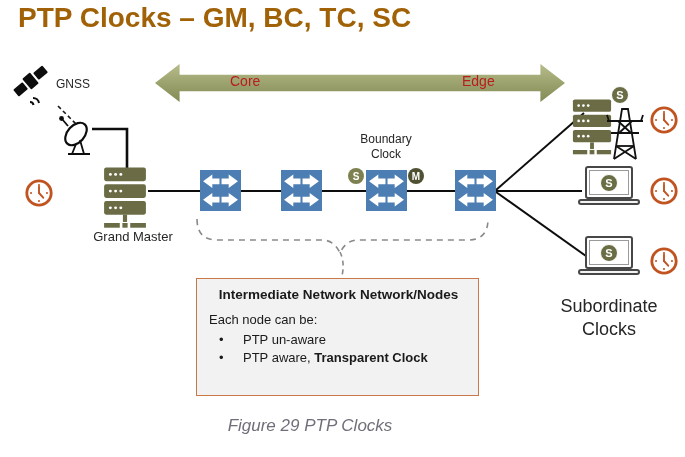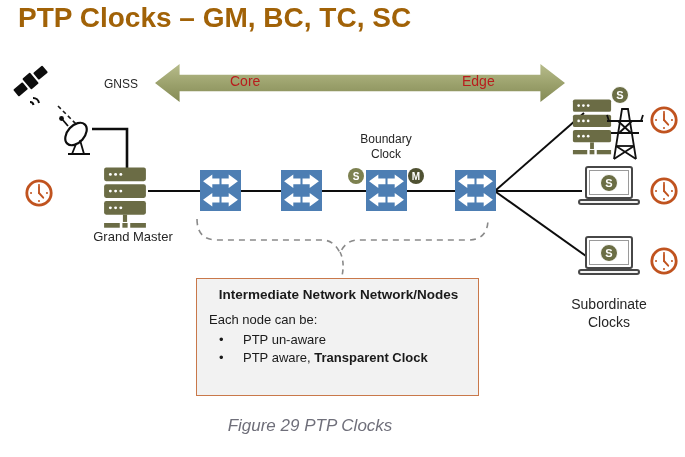--- a/index.html
+++ b/index.html
@@ -6,21 +6,21 @@
   body { font-family:"Liberation Sans", sans-serif; background:#fff; }
   .slide { position:relative; width:685px; height:457px; background:#fff; overflow:hidden; }
 
   .page-title {
     position:absolute; left:18px; top:2px;
     font-size:28px; font-weight:700; color:#a16207; letter-spacing:0;
   }
 
   
   .gnss-icon { position:absolute; left:6px; top:58px; width:50px; height:52px; }
-  .gnss-label { position:absolute; left:56px; top:77px; font-size:12px; color:#262626;margin-left:48px; }
+  .gnss-label { position:absolute; left:56px; top:77px; font-size:12px; color:#262626; }
 
   
   .core-edge-arrow {
     position:absolute; left:155px; top:64px; width:410px; height:38px;
     background:linear-gradient(180deg,#b7bc8b 0%, #9aa06b 55%, #848a55 100%);
     clip-path:polygon(0 50%, 6% 0, 6% 28%, 94% 28%, 94% 0, 100% 50%, 94% 100%, 94% 72%, 6% 72%, 6% 100%);
   }
   .arrow-label { position:absolute; top:73px; font-size:14px; color:#b91c1c; }
   .arrow-label.core { left:230px; }
   .arrow-label.edge { left:462px; }
@@ -70,21 +70,21 @@
     display:flex; align-items:center; justify-content:center;
   }
   .laptop .screen-inner { width:40px; height:25px; border:1px solid #9a9a9a; display:flex; align-items:center; justify-content:center; }
   .laptop .base { position:absolute; left:0; top:33px; width:62px; height:6px; border:2px solid #474747; border-radius:3px; background:#f3f3f3; }
   .laptop .badge { position:static; }
 
   .clock-r1 { left:649px; top:105px; }
   .clock-r2 { left:649px; top:176px; }
   .clock-r3 { left:649px; top:246px; }
 
-  .sub-label { position:absolute; left:553px; top:295px; width:112px; text-align:center; font-size:14px; color:#262626; line-height:1.3; }
+  .sub-label { position:absolute; left:553px; top:295px; width:112px; text-align:center; font-size:18px; color:#262626; line-height:1.3; }
 
   
   .info-box {
     position:absolute; left:196px; top:278px; width:283px; height:118px;
     background:#F2F2F2; border:1.5px solid #C9784A; padding:8px 10px 6px 12px;
   }
   .info-title { text-align:center; font-size:13.5px; font-weight:700; color:#1a1a1a; margin-bottom:10px; }
   .info-intro { font-size:13px; color:#1a1a1a; margin-bottom:4px; }
   .info-list { list-style:none; }
   .info-list li { position:relative; padding-left:34px; font-size:13px; color:#1a1a1a; line-height:1.38; }

